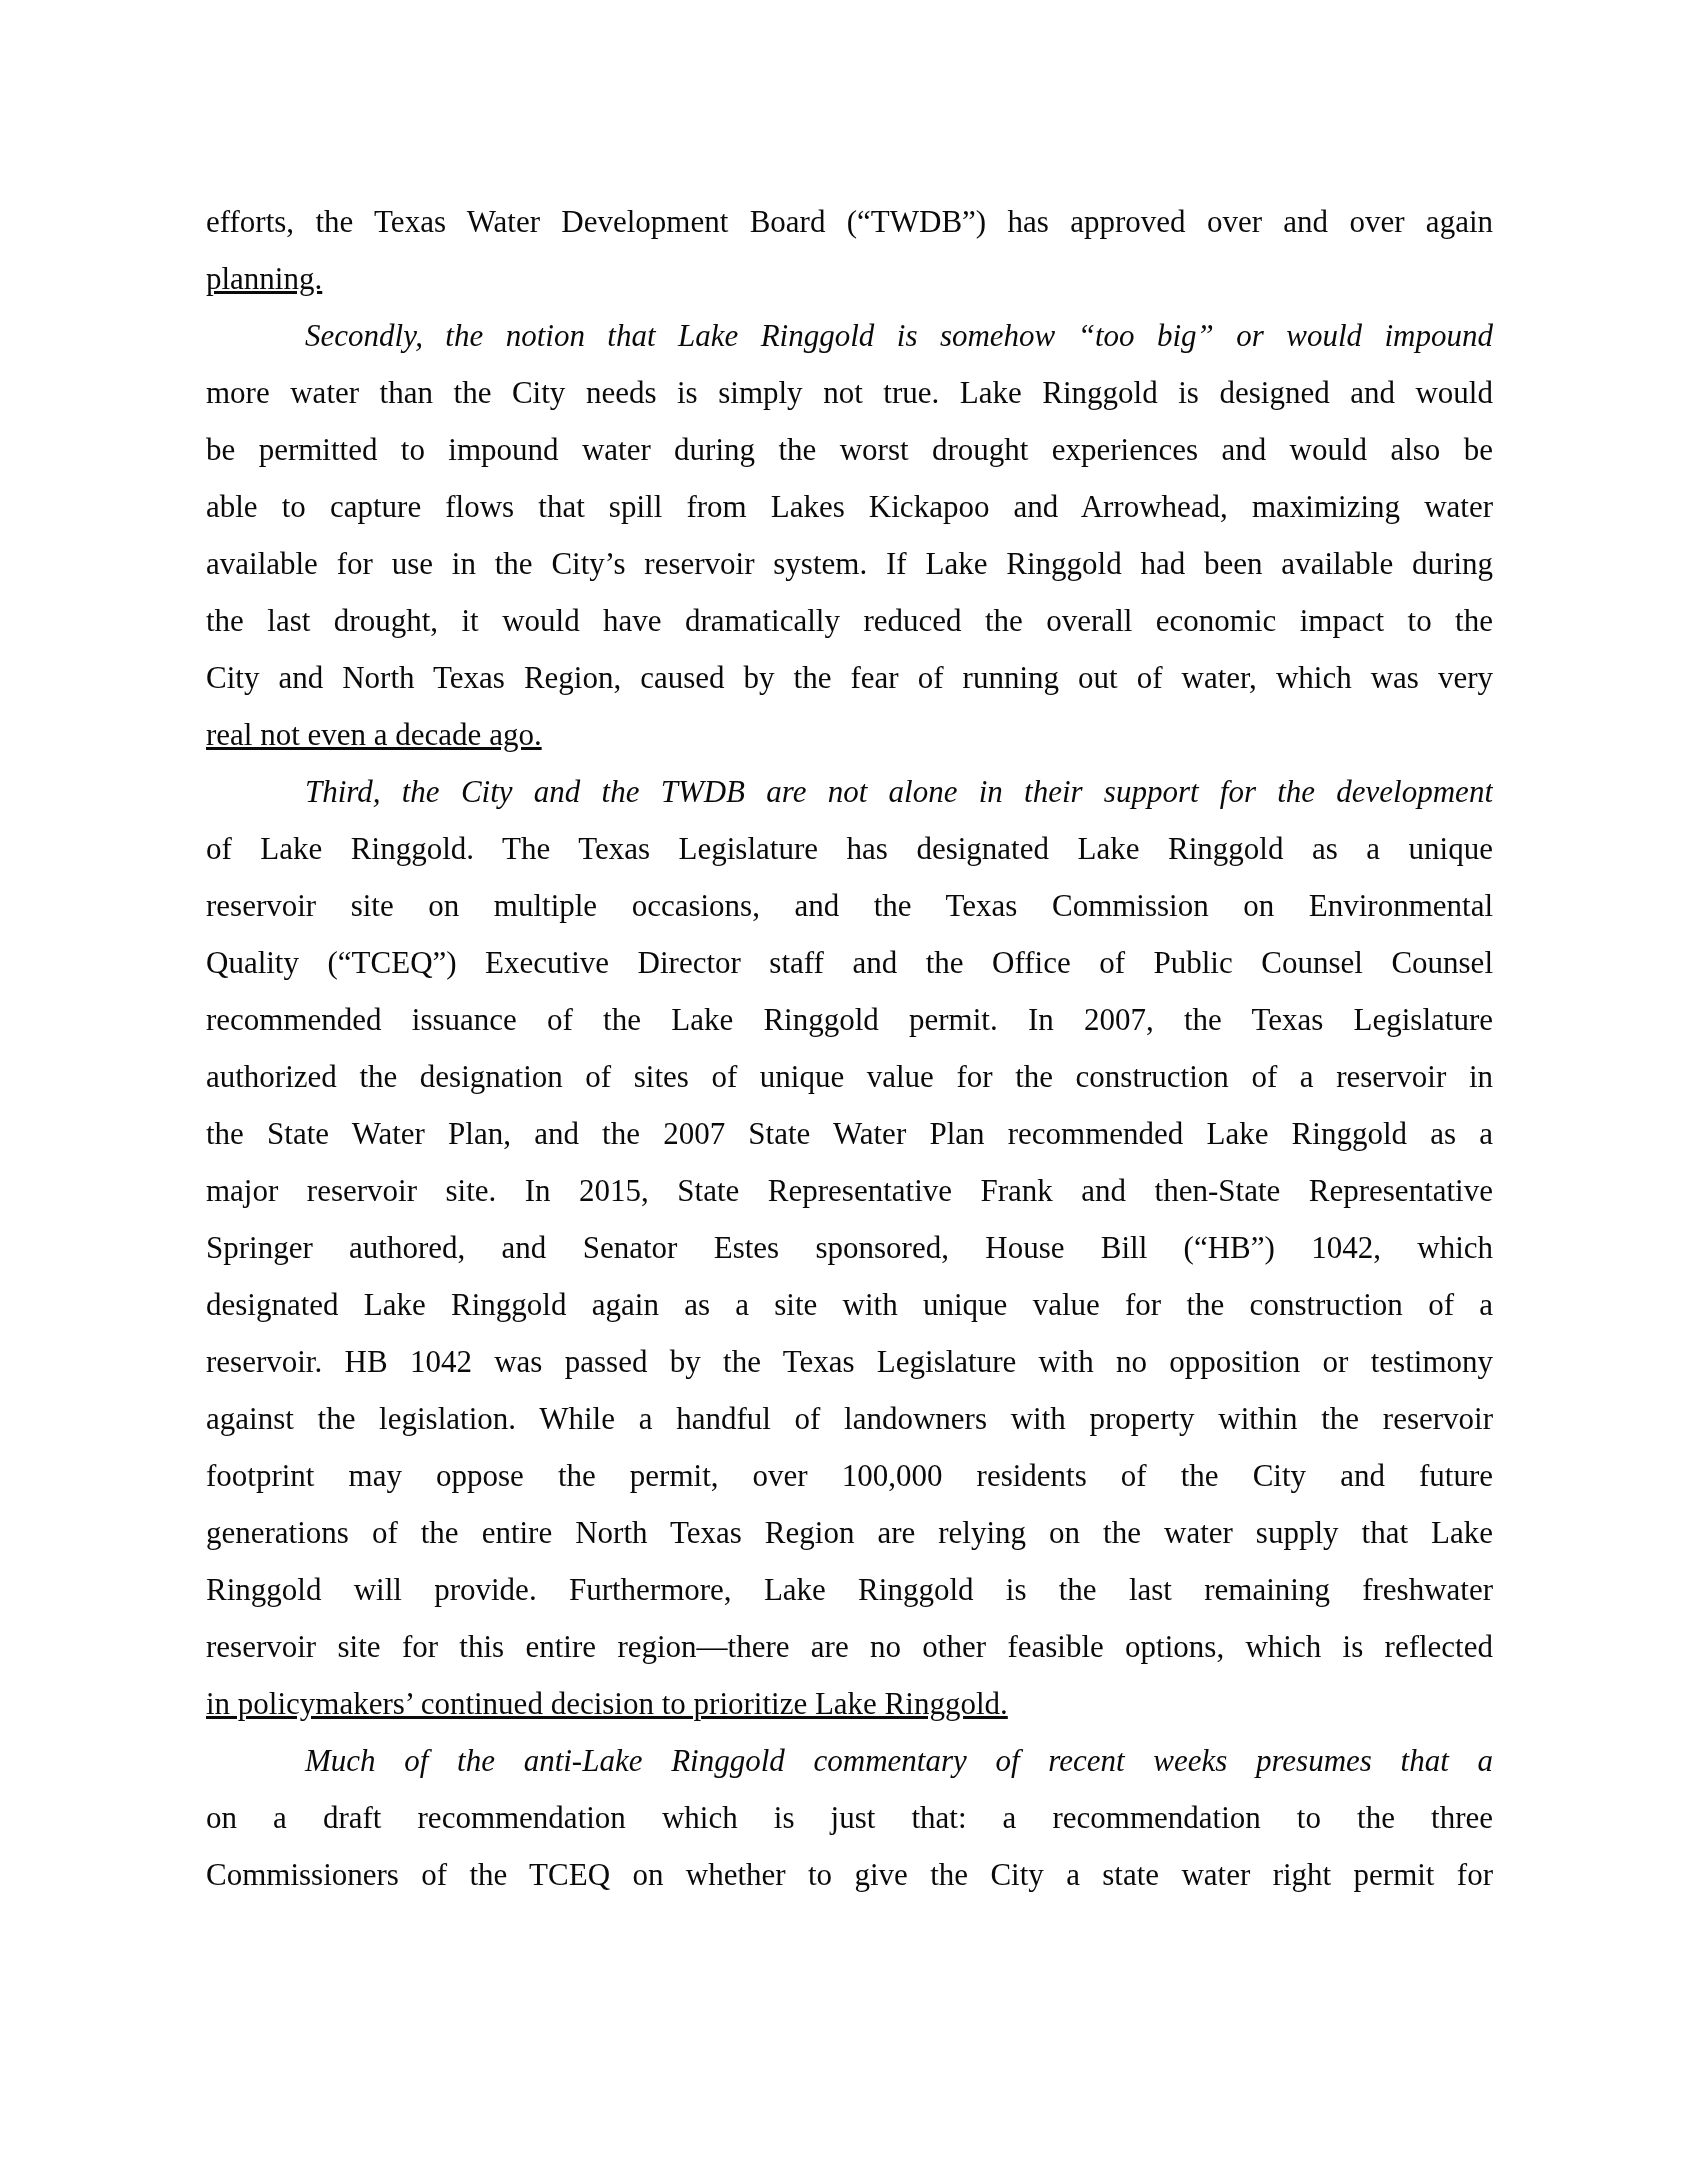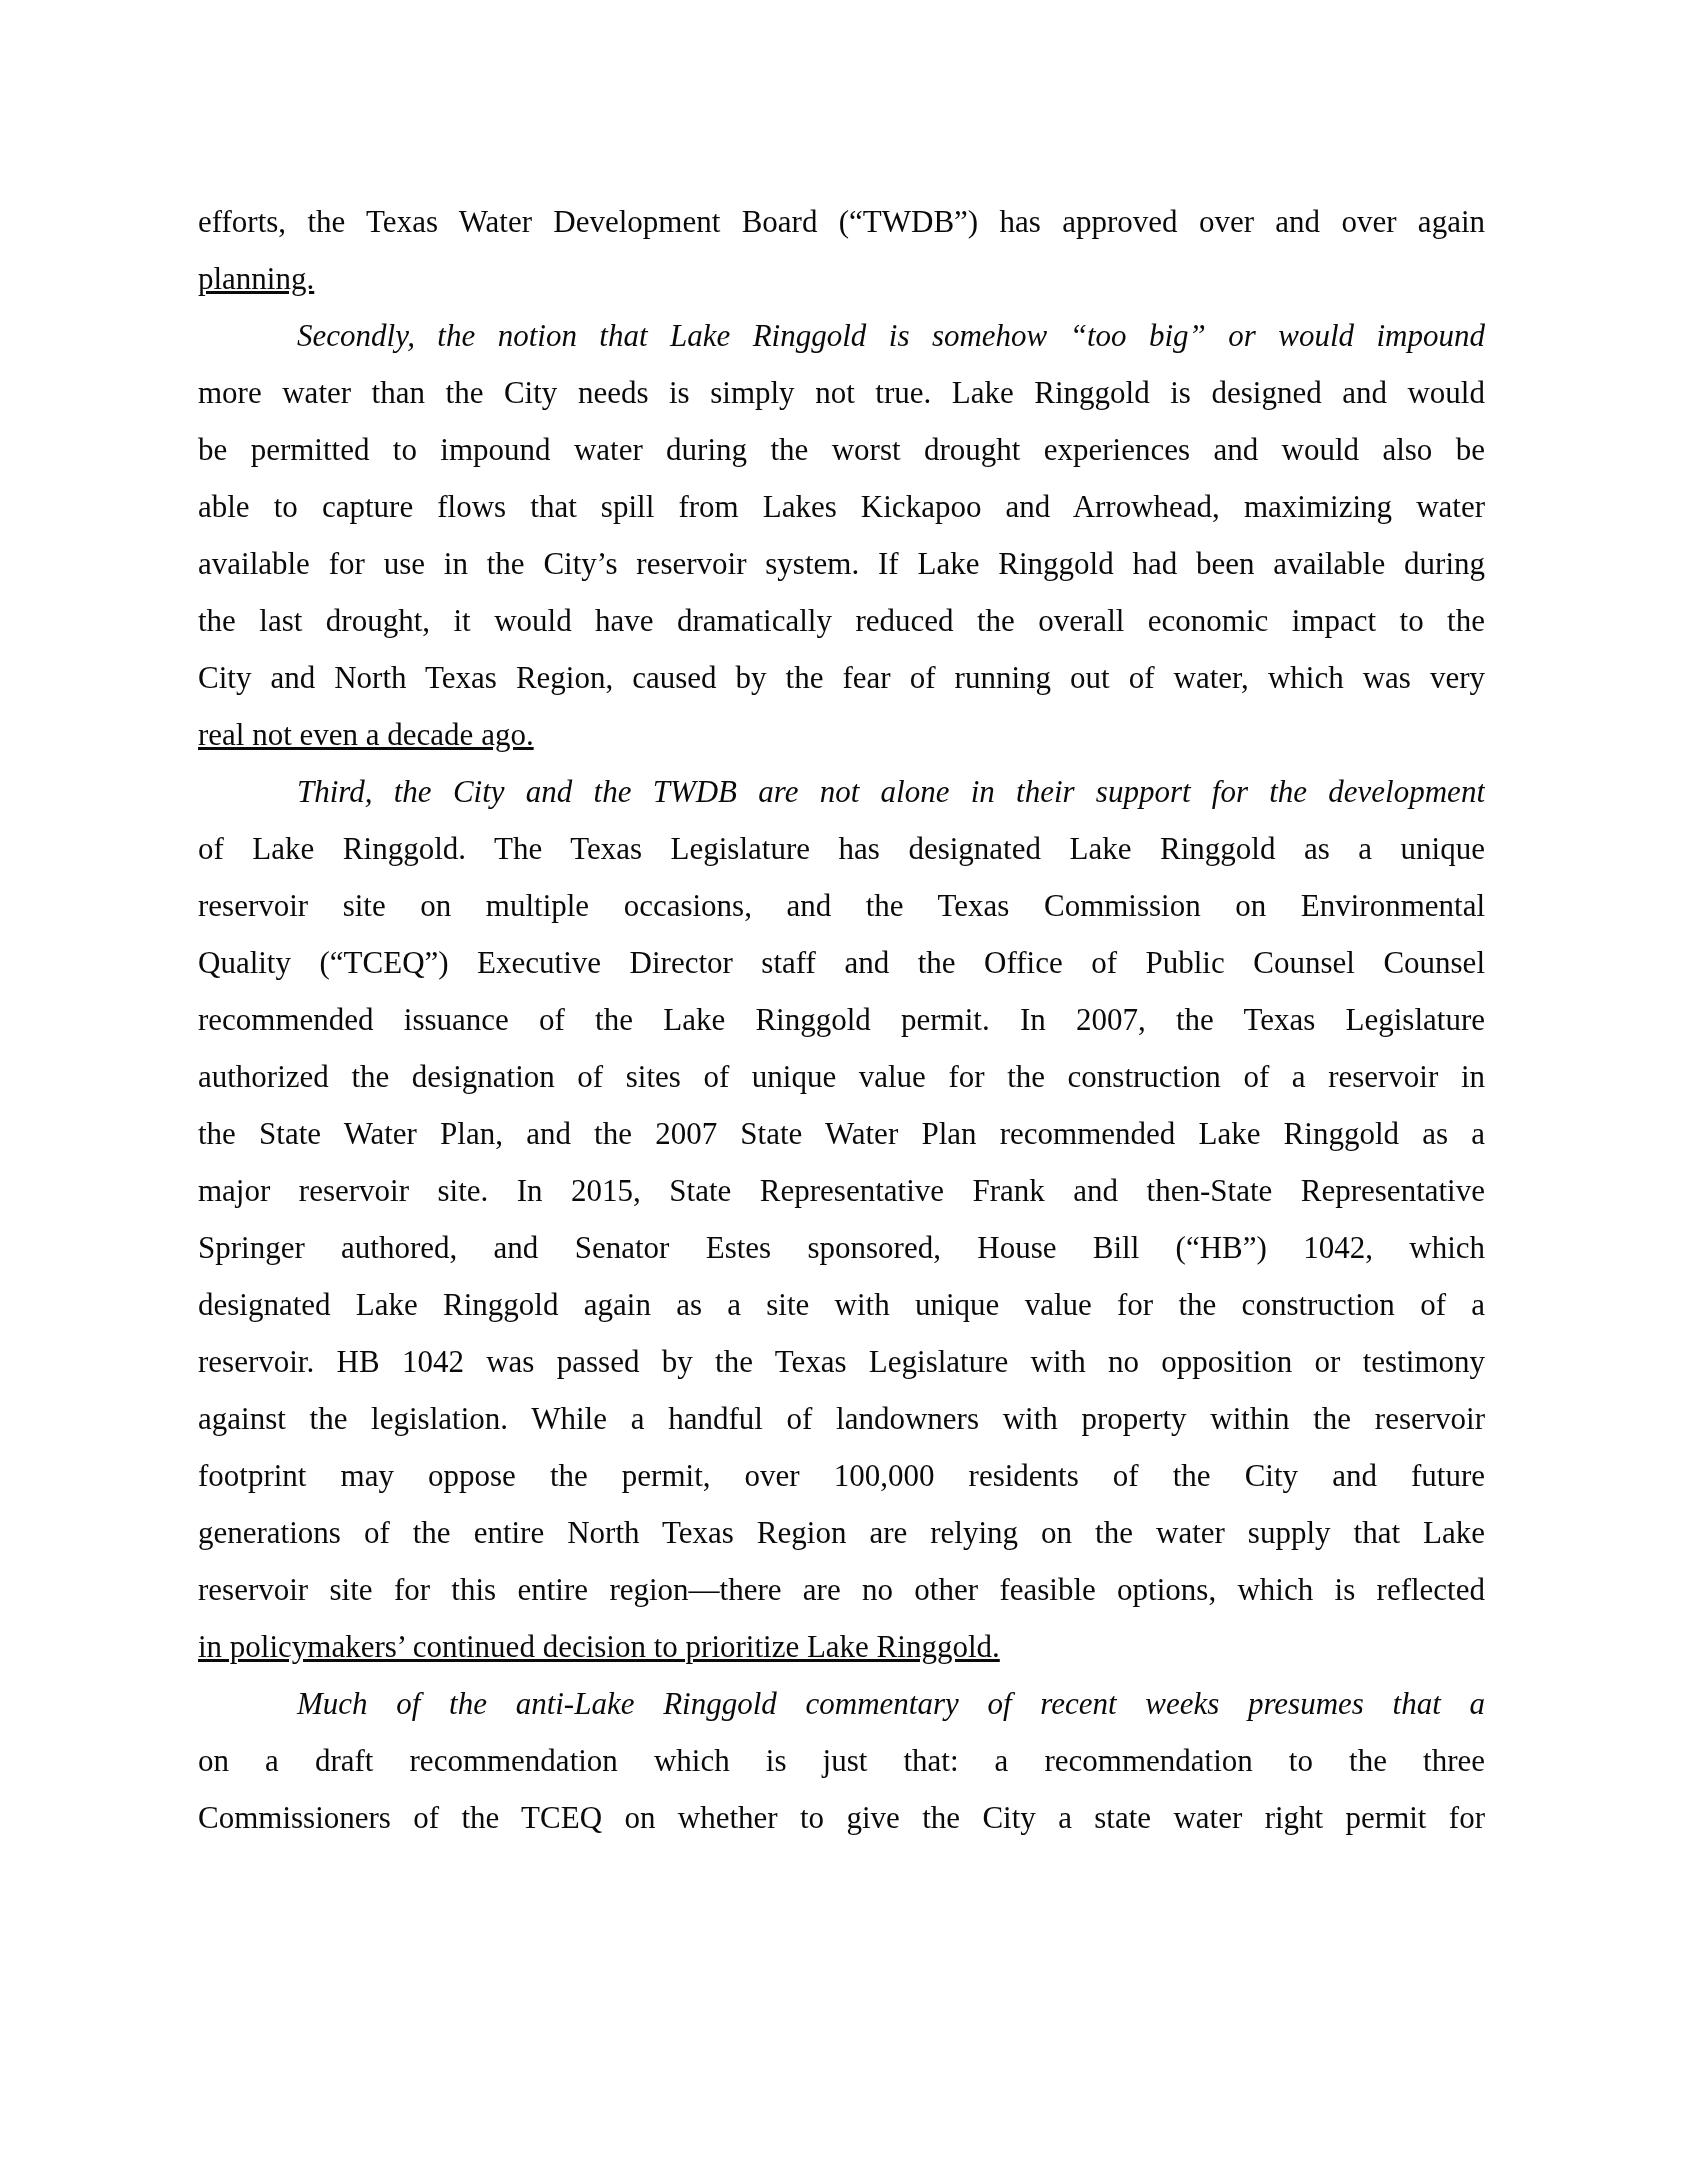--- a/index.html
+++ b/index.html
@@ -45,21 +45,21 @@
   .line.paragraph-end {
     text-align-last: left;
     text-decoration: underline;
     -moz-text-align-last: left;
   }
 </style>
 </head>
 <body style="background: rgb(255, 255, 255);">
 
 <div class="page">
-  <div class="text-block" id="text-block" style="color: rgb(10, 10, 10);">
+  <div class="text-block" id="text-block" style="color: rgb(10, 10, 10); margin-left: 8px;">
       <div class="line">efforts, the Texas Water Development Board (“TWDB”) has approved over and over again</div>
       <div class="line paragraph-end">planning.</div>
       <div class="line indent">Secondly, the notion that Lake Ringgold is somehow “too big” or would impound</div>
       <div class="line">more water than the City needs is simply not true.  Lake Ringgold is designed and would</div>
       <div class="line">be permitted to impound water during the worst drought experiences and would also be</div>
       <div class="line">able to capture flows that spill from Lakes Kickapoo and Arrowhead, maximizing water</div>
       <div class="line">available for use in the City’s reservoir system.  If Lake Ringgold had been available during</div>
       <div class="line">the last drought, it would have dramatically reduced the overall economic impact to the</div>
       <div class="line">City and North Texas Region, caused by the fear of running out of water, which was very</div>
       <div class="line paragraph-end">real not even a decade ago.</div>
@@ -70,20 +70,21 @@
       <div class="line">recommended issuance of the Lake Ringgold permit.  In 2007, the Texas Legislature</div>
       <div class="line">authorized the designation of sites of unique value for the construction of a reservoir in</div>
       <div class="line">the State Water Plan, and the 2007 State Water Plan recommended Lake Ringgold as a</div>
       <div class="line">major reservoir site. In 2015, State Representative Frank and then-State Representative</div>
       <div class="line">Springer authored, and Senator Estes sponsored, House Bill (“HB”) 1042, which</div>
       <div class="line">designated Lake Ringgold again as a site with unique value for the construction of a</div>
       <div class="line">reservoir.  HB 1042 was passed by the Texas Legislature with no opposition or testimony</div>
       <div class="line">against the legislation.  While a handful of landowners with property within the reservoir</div>
       <div class="line">footprint may oppose the permit, over 100,000 residents of the City and future</div>
       <div class="line">generations of the  entire North Texas Region are relying on the water supply that Lake</div>
+      <div class="line">Ringgold will provide.  Furthermore, Lake Ringgold is the last remaining freshwater</div>
       <div class="line">reservoir site for this entire region—there are no other feasible options, which is reflected</div>
       <div class="line paragraph-end">in policymakers’ continued decision to prioritize Lake Ringgold.</div>
       <div class="line indent">Much of the anti-Lake Ringgold commentary of recent weeks presumes that a</div>
       <div class="line">on a draft recommendation which is just that: a recommendation to the three</div>
       <div class="line">Commissioners of the TCEQ on whether to give the City a state water right permit for</div>
     </div>
 </div>
 
 
 </body></html>

